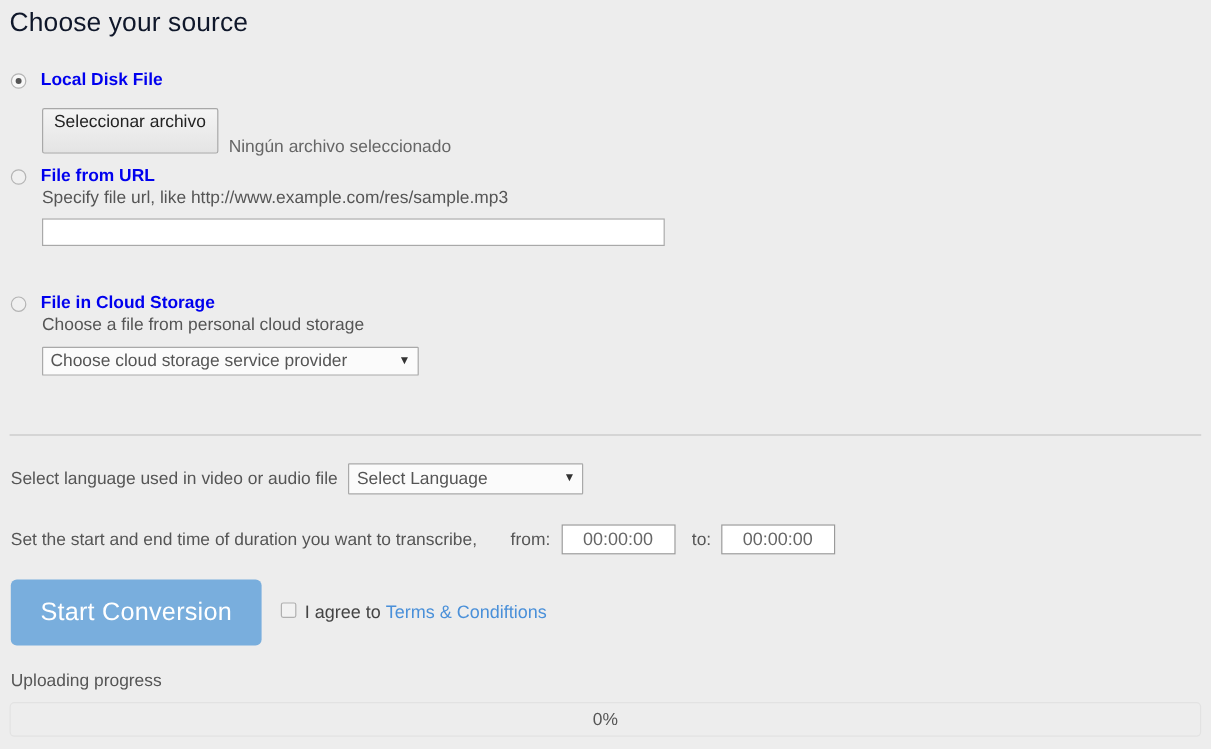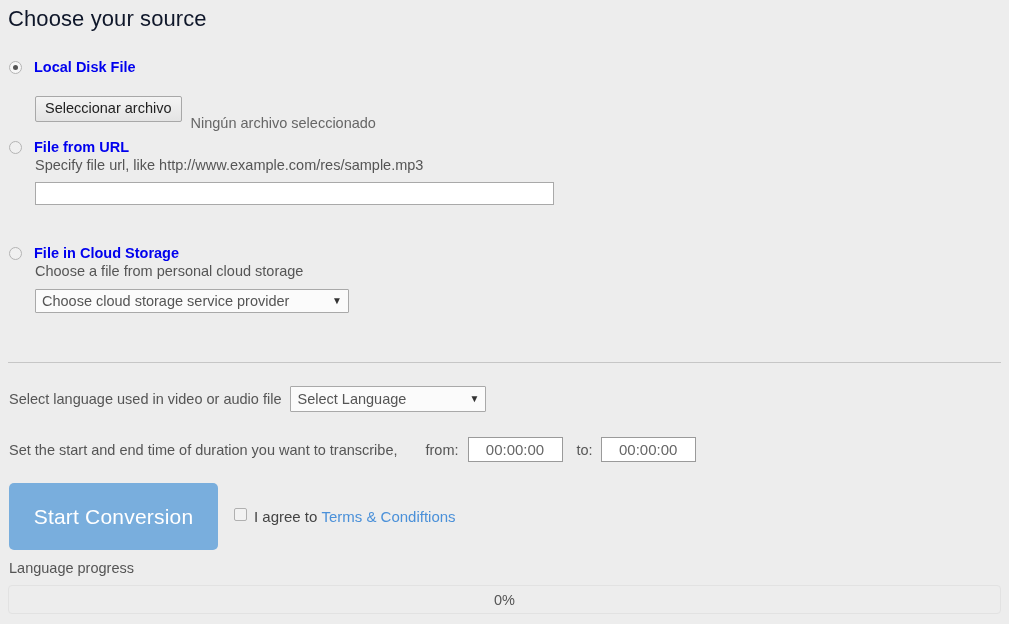--- a/index.html
+++ b/index.html
@@ -91,21 +91,21 @@
   
   .file-row {
     margin-top: 10px;
     display: flex;
     align-items: center;
   }
   .file-button {
     background: linear-gradient(#f4f4f4, #e4e4e4);
     border: 1px solid #a8a8a8;
     border-radius: 2px;
-    padding: 3px 9px 4px 9px;
+    padding: 3px 9px 16px 9px;
     font-size: 14.5px;
     color: #222222;
     font-family: "Liberation Sans", sans-serif;
     line-height: 17px;
     white-space: nowrap;
     cursor: default;
   }
   .file-name {
     margin-left: 9px;
     color: #666666;
@@ -216,21 +216,21 @@
   
   .action-row {
     position: absolute;
     left: 9px;
     top: 483px;
     display: flex;
     align-items: center;
   }
   .start-button {
     width: 209px;
-    height: 67px;
+    height: 55px;
     background: #79aedd;
     border: none;
     border-radius: 5px;
     color: #ffffff;
     font-family: "Liberation Sans", sans-serif;
     font-size: 21px;
     letter-spacing: 0.2px;
     cursor: pointer;
     padding: 0;
   }
@@ -362,17 +362,17 @@
 <div class="action-row">
   <button class="start-button">Start Conversion</button>
   <div class="agree-wrap">
     <span class="checkbox"></span>
     <span class="agree-text">
       <span>I agree to</span><a class="terms-link" href="#">Terms &amp; Condiftions</a>
     </span>
   </div>
 </div>
 
-<div class="progress-label">Language progress</div>
+<div class="progress-label">Uploading progress</div>
 <div class="progress-bar">
   <div class="progress-fill" style="width: 0%;"></div>
   <span class="progress-text">0%</span>
 </div>
 
 </body></html>

